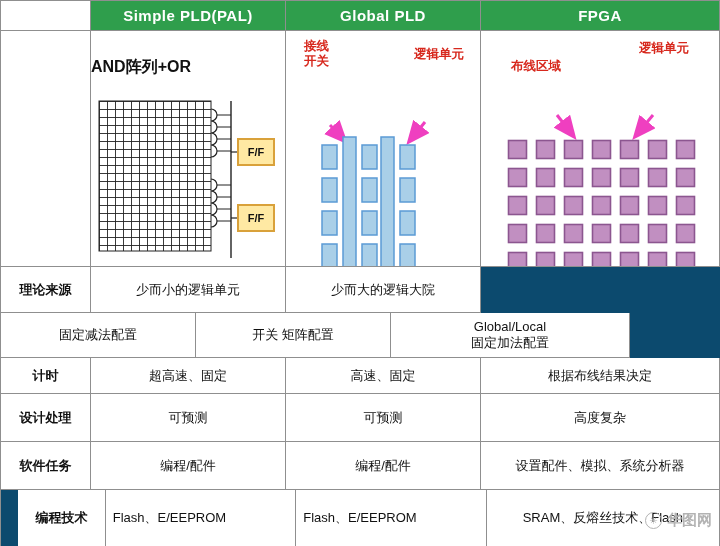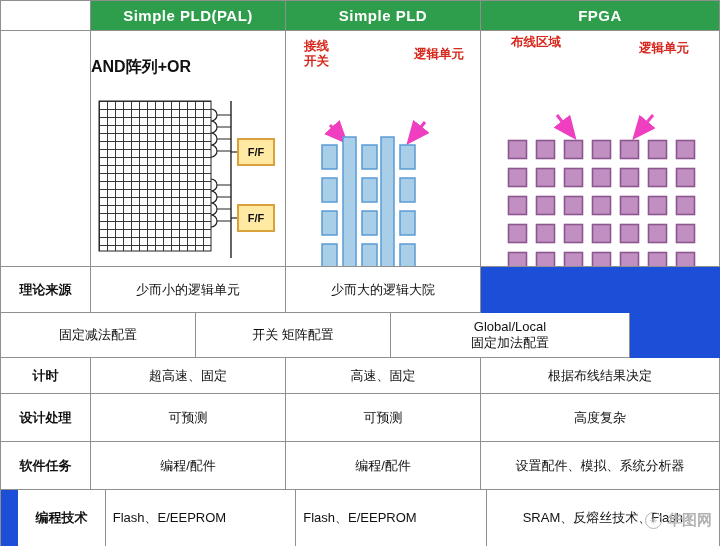--- a/index.html
+++ b/index.html
@@ -1,17 +1,17 @@
 <!DOCTYPE html>
 <html><head>
 <meta charset="utf-8">
 <style>
   html,body{margin:0;padding:0;background:#fff;}
   body{width:720px;height:546px;font-family:"Liberation Sans","DejaVu Sans",sans-serif;color:#111;}
-  .grid{width:720px;height:546px;border-left:1px solid #8f8f8f;border-top:1px solid #8f8f8f;box-sizing:border-box;position:relative;background:#1d4ed8;}
+  .grid{width:720px;height:546px;border-left:1px solid #8f8f8f;border-top:1px solid #8f8f8f;box-sizing:border-box;position:relative;background:#0c4a6e;}
   .row{display:flex;}
   .cell{box-sizing:border-box;border-right:1px solid #8f8f8f;border-bottom:1px solid #8f8f8f;display:flex;align-items:center;justify-content:center;text-align:center;white-space:pre-line;overflow:hidden;background:#fff;}
   .c0{width:90px;}
   .c1{width:195px;}
   .c2{width:195px;}
   .c3{width:239px;}
   .r-head{height:30px;}
   .r-diag{height:236px;}
   .r0{height:46px;}
   .r1{height:45px;}
@@ -22,38 +22,38 @@
   .header{background:#2f9e4c;color:#fff;font-weight:bold;font-size:15px;letter-spacing:.5px;}
   .row-label{font-weight:bold;font-size:13px;}
   .body-cell{font-size:13px;padding:2px 5px;}
   .al{justify-content:flex-start;text-align:left;padding-left:7px;}
   .diagram{position:relative;display:block;padding:0;}
   .diag-title{padding-top:10px;font-weight:bold;font-size:16px;text-align:left;line-height:16px;}
   .diag-svg{display:block;margin:0 auto;}
   .anno{position:absolute;color:#d7281d;font-weight:bold;font-size:12.5px;line-height:15px;white-space:pre-line;z-index:2;}
   .anno-cpld-left{left:18px;top:8px;text-align:left;}
   .anno-cpld-right{right:16px;top:16px;}
-  .anno-fpga-left{left:30px;top:4px;}
+  .anno-fpga-left{left:30px;top:28px;}
   .anno-fpga-right{right:30px;top:10px;}
   .bar{fill:#a9cfe8;stroke:#5b9bd5;stroke-width:1.5;}
   .sb rect{fill:#a9cfe8;stroke:#5b9bd5;stroke-width:1.5;}
   .ff{font:bold 11px "Liberation Sans",sans-serif;text-anchor:middle;fill:#111;}
   .arrow{stroke:#ef3fc0;stroke-width:3;}
   .watermark{position:absolute;right:8px;bottom:16px;display:flex;align-items:center;gap:5px;color:#b3b3b3;font-size:15px;font-weight:bold;z-index:5;}
   .wm-logo{width:17px;height:17px;border:1.5px solid #b3b3b3;border-radius:50%;display:flex;align-items:center;justify-content:center;font-size:10px;color:#b3b3b3;box-sizing:border-box;}
 </style>
 </head>
 <body>
 
 <div class="grid">
 
   <div class="row r-head">
     <div class="cell c0"></div>
     <div class="cell c1 header">Simple PLD(PAL)</div>
-    <div class="cell c2 header">Simple PLD</div>
+    <div class="cell c2 header">Global PLD</div>
     <div class="cell c3 header">FPGA</div>
   </div>
 
   <div class="row r-diag">
     <div class="cell c0"></div>
 
     <div class="cell c1 diagram">
       <div class="diag-title">AND阵列+OR</div>
       <svg class="diag-svg" width="194" height="205" viewBox="0 0 194 205">
         <defs>

